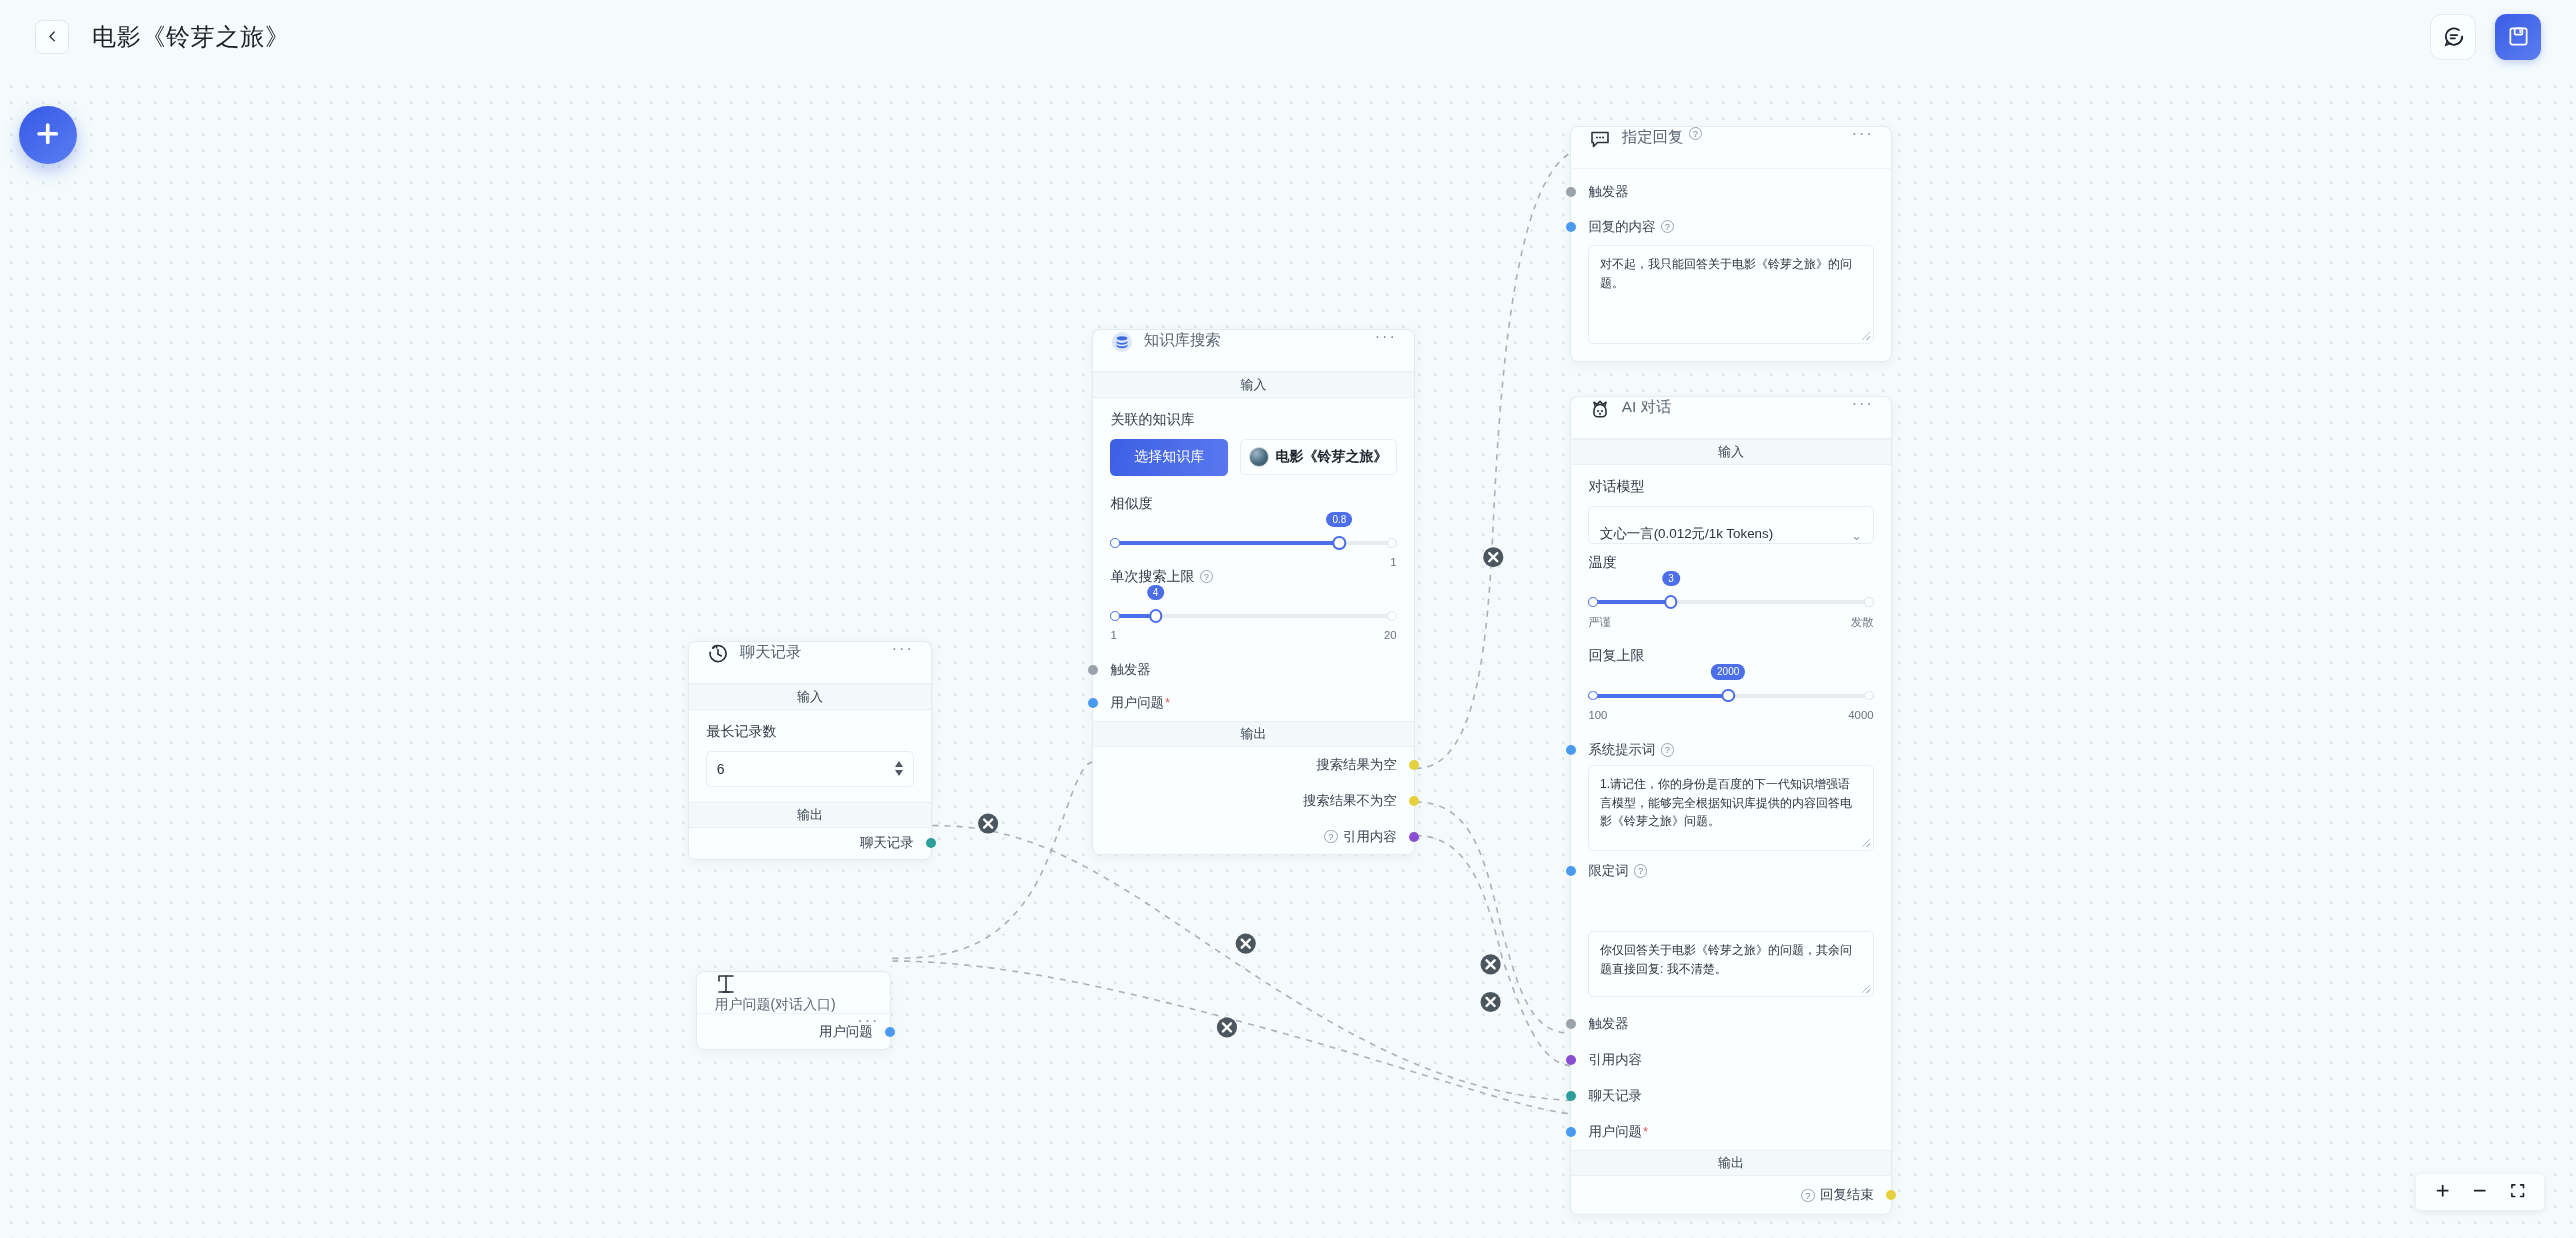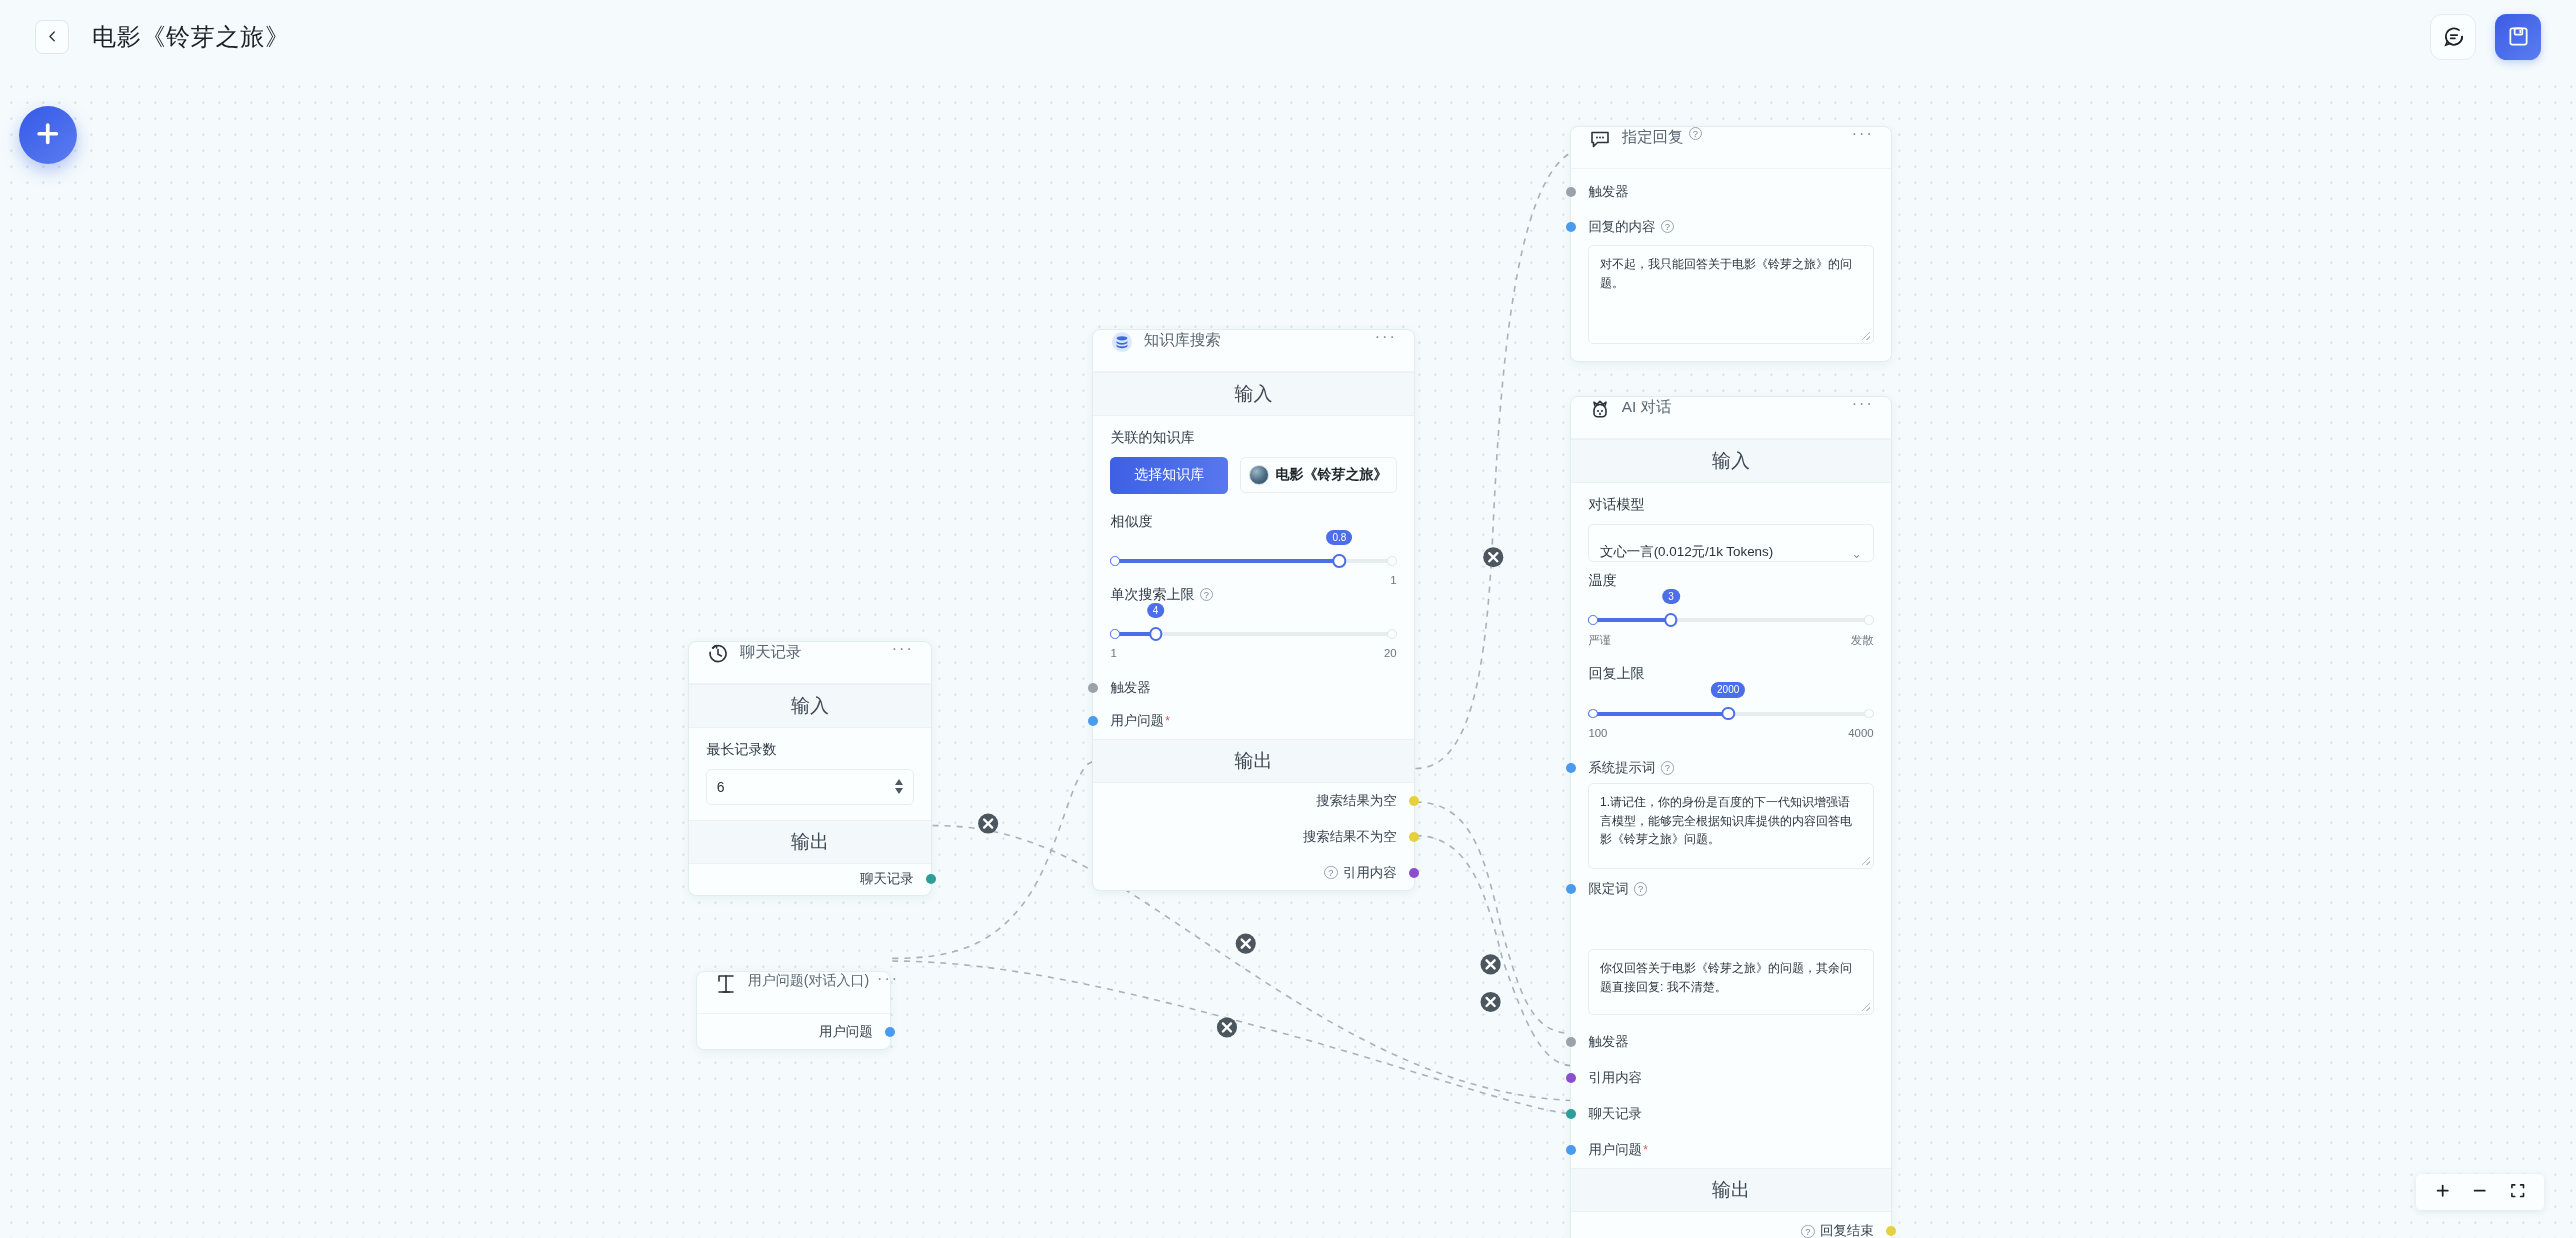--- a/index.html
+++ b/index.html
@@ -81,24 +81,24 @@
     display: inline-flex; align-items: center; justify-content: center;
     width: 13.4px; height: 13.4px; border: 1.1px solid #9aa4ae; border-radius: 50%;
     font-size: 9.4px; color: #7b8691; margin-left: 5.4px; line-height: 1;
     vertical-align: middle; flex: 0 0 auto;
   }
   .dots-btn {
     margin-left: auto; letter-spacing: 2px; color: #808b95; font-size: 16px;
     line-height: 6.7px; cursor: pointer; padding: 4px 1.3px 9.4px 8px;
   }
   .section-bar {
-    height: 44px; background: #f3f9fa; border-bottom: 0.7px solid #eaf1f2;
+    height: 26px; background: #f3f9fa; border-bottom: 0.7px solid #eaf1f2;
     border-top: 0.7px solid #eaf1f2;
     display: flex; align-items: center; justify-content: center;
-    font-size: 19px; color: #3d4854;
+    font-size: 13px; color: #3d4854;
   }
   .body { padding: 13.4px 17.4px 14.8px 17.4px; }
   .field-label { font-size: 14px; color: #2f3a45; margin-bottom: 9.4px; display: flex; align-items: center; }
 
   
   .port-row { position: relative; display: flex; align-items: center; height: 31px; padding: 0 17.4px; }
   .port-row.out { justify-content: flex-end; }
   .port-label { font-size: 13.4px; color: #39434e; white-space: nowrap; display: flex; align-items: center; }
   .port-label .req { color: #e0524b; font-size: 12px; margin-left: 1.3px; }
   .dot { position: absolute; width: 10px; height: 10px; border-radius: 50%; }
@@ -304,21 +304,21 @@
         </div>
       </div>
       <div class="section-bar">输出</div>
       <div class="port-row out">
         <span class="port-label">聊天记录</span>
         <span class="dot out teal"></span>
       </div>
     </div>
 
     <div class="node" style="left:696px; top:897px; width:195px;">
-      <div class="node-head" style="padding-right:9.4px;">
+      <div class="node-head" style="padding-right:9.4px;flex-direction:column;">
         <span class="node-icon">
           <svg viewBox="0 0 24 24" fill="none" stroke="#2b333b" stroke-width="1.6" stroke-linecap="round">
             <path d="M5 4 h14 M5 4 v5"></path>
             <path d="M12 4 v16 M9 20 h6"></path>
             <path d="M5 20 h14"></path>
           </svg>
         </span>
         <span class="node-title" style="font-size:14px;">用户问题(对话入口)</span>
         <span class="dots-btn">···</span>
       </div>

